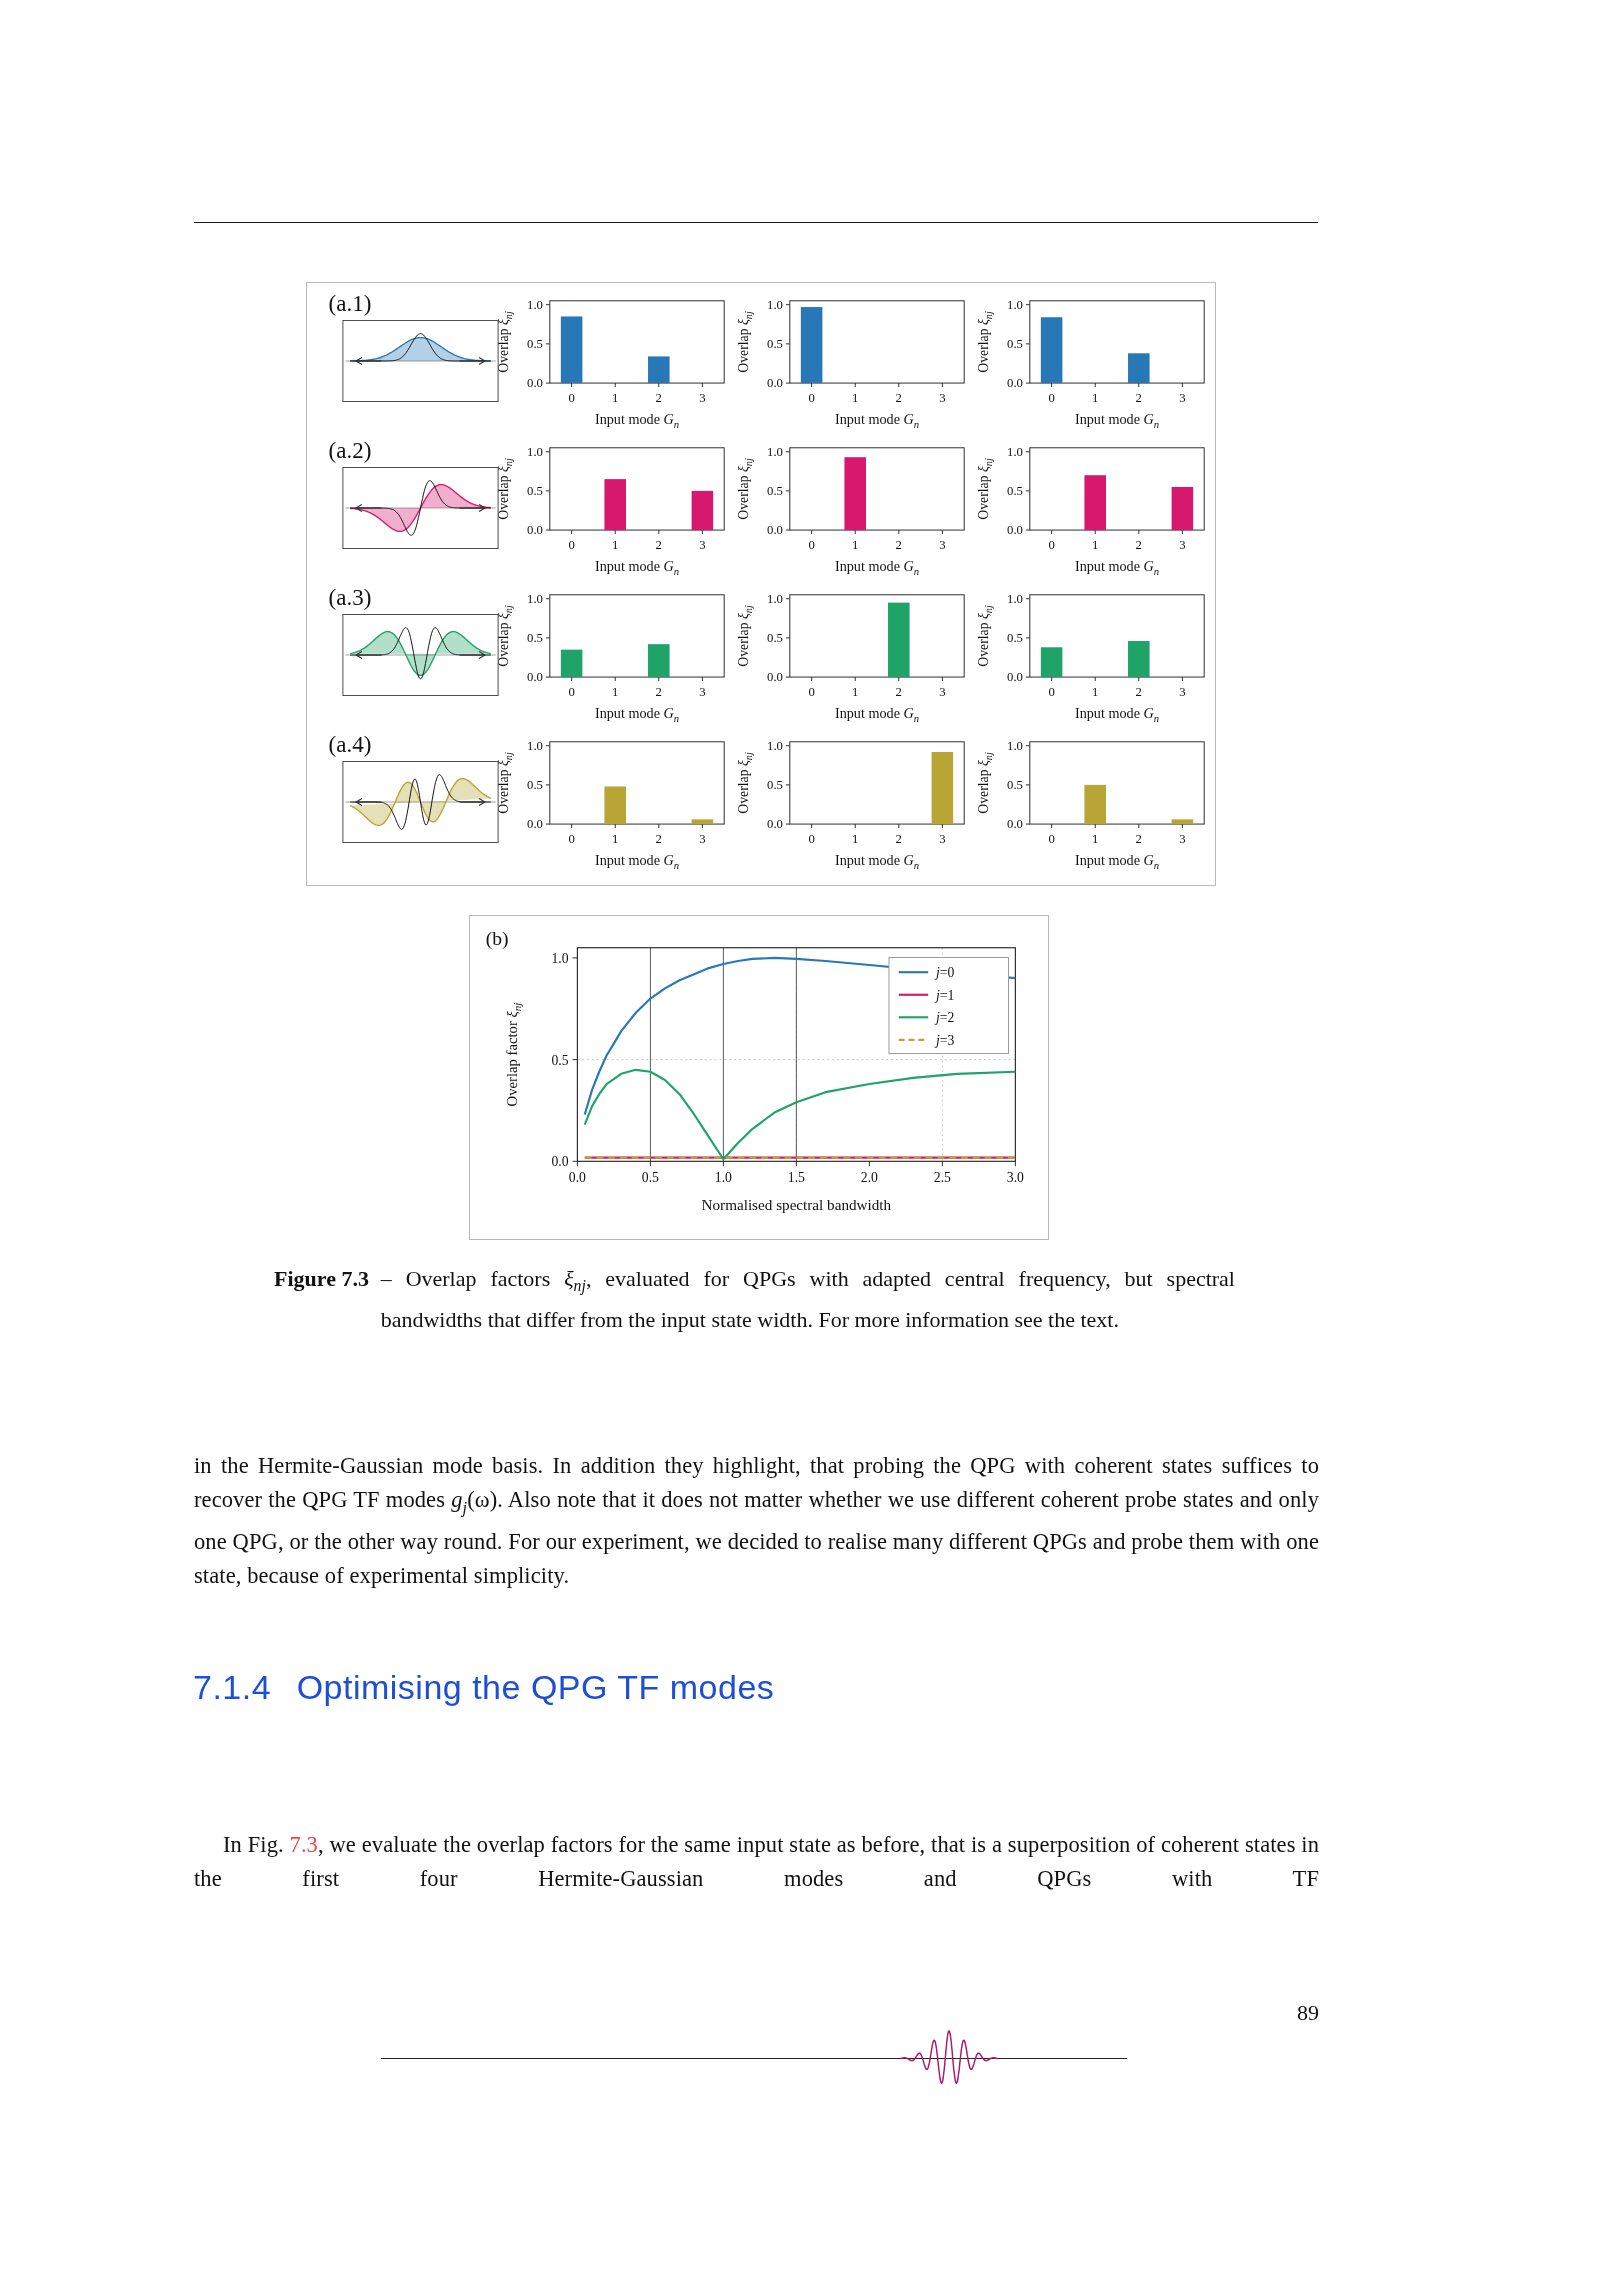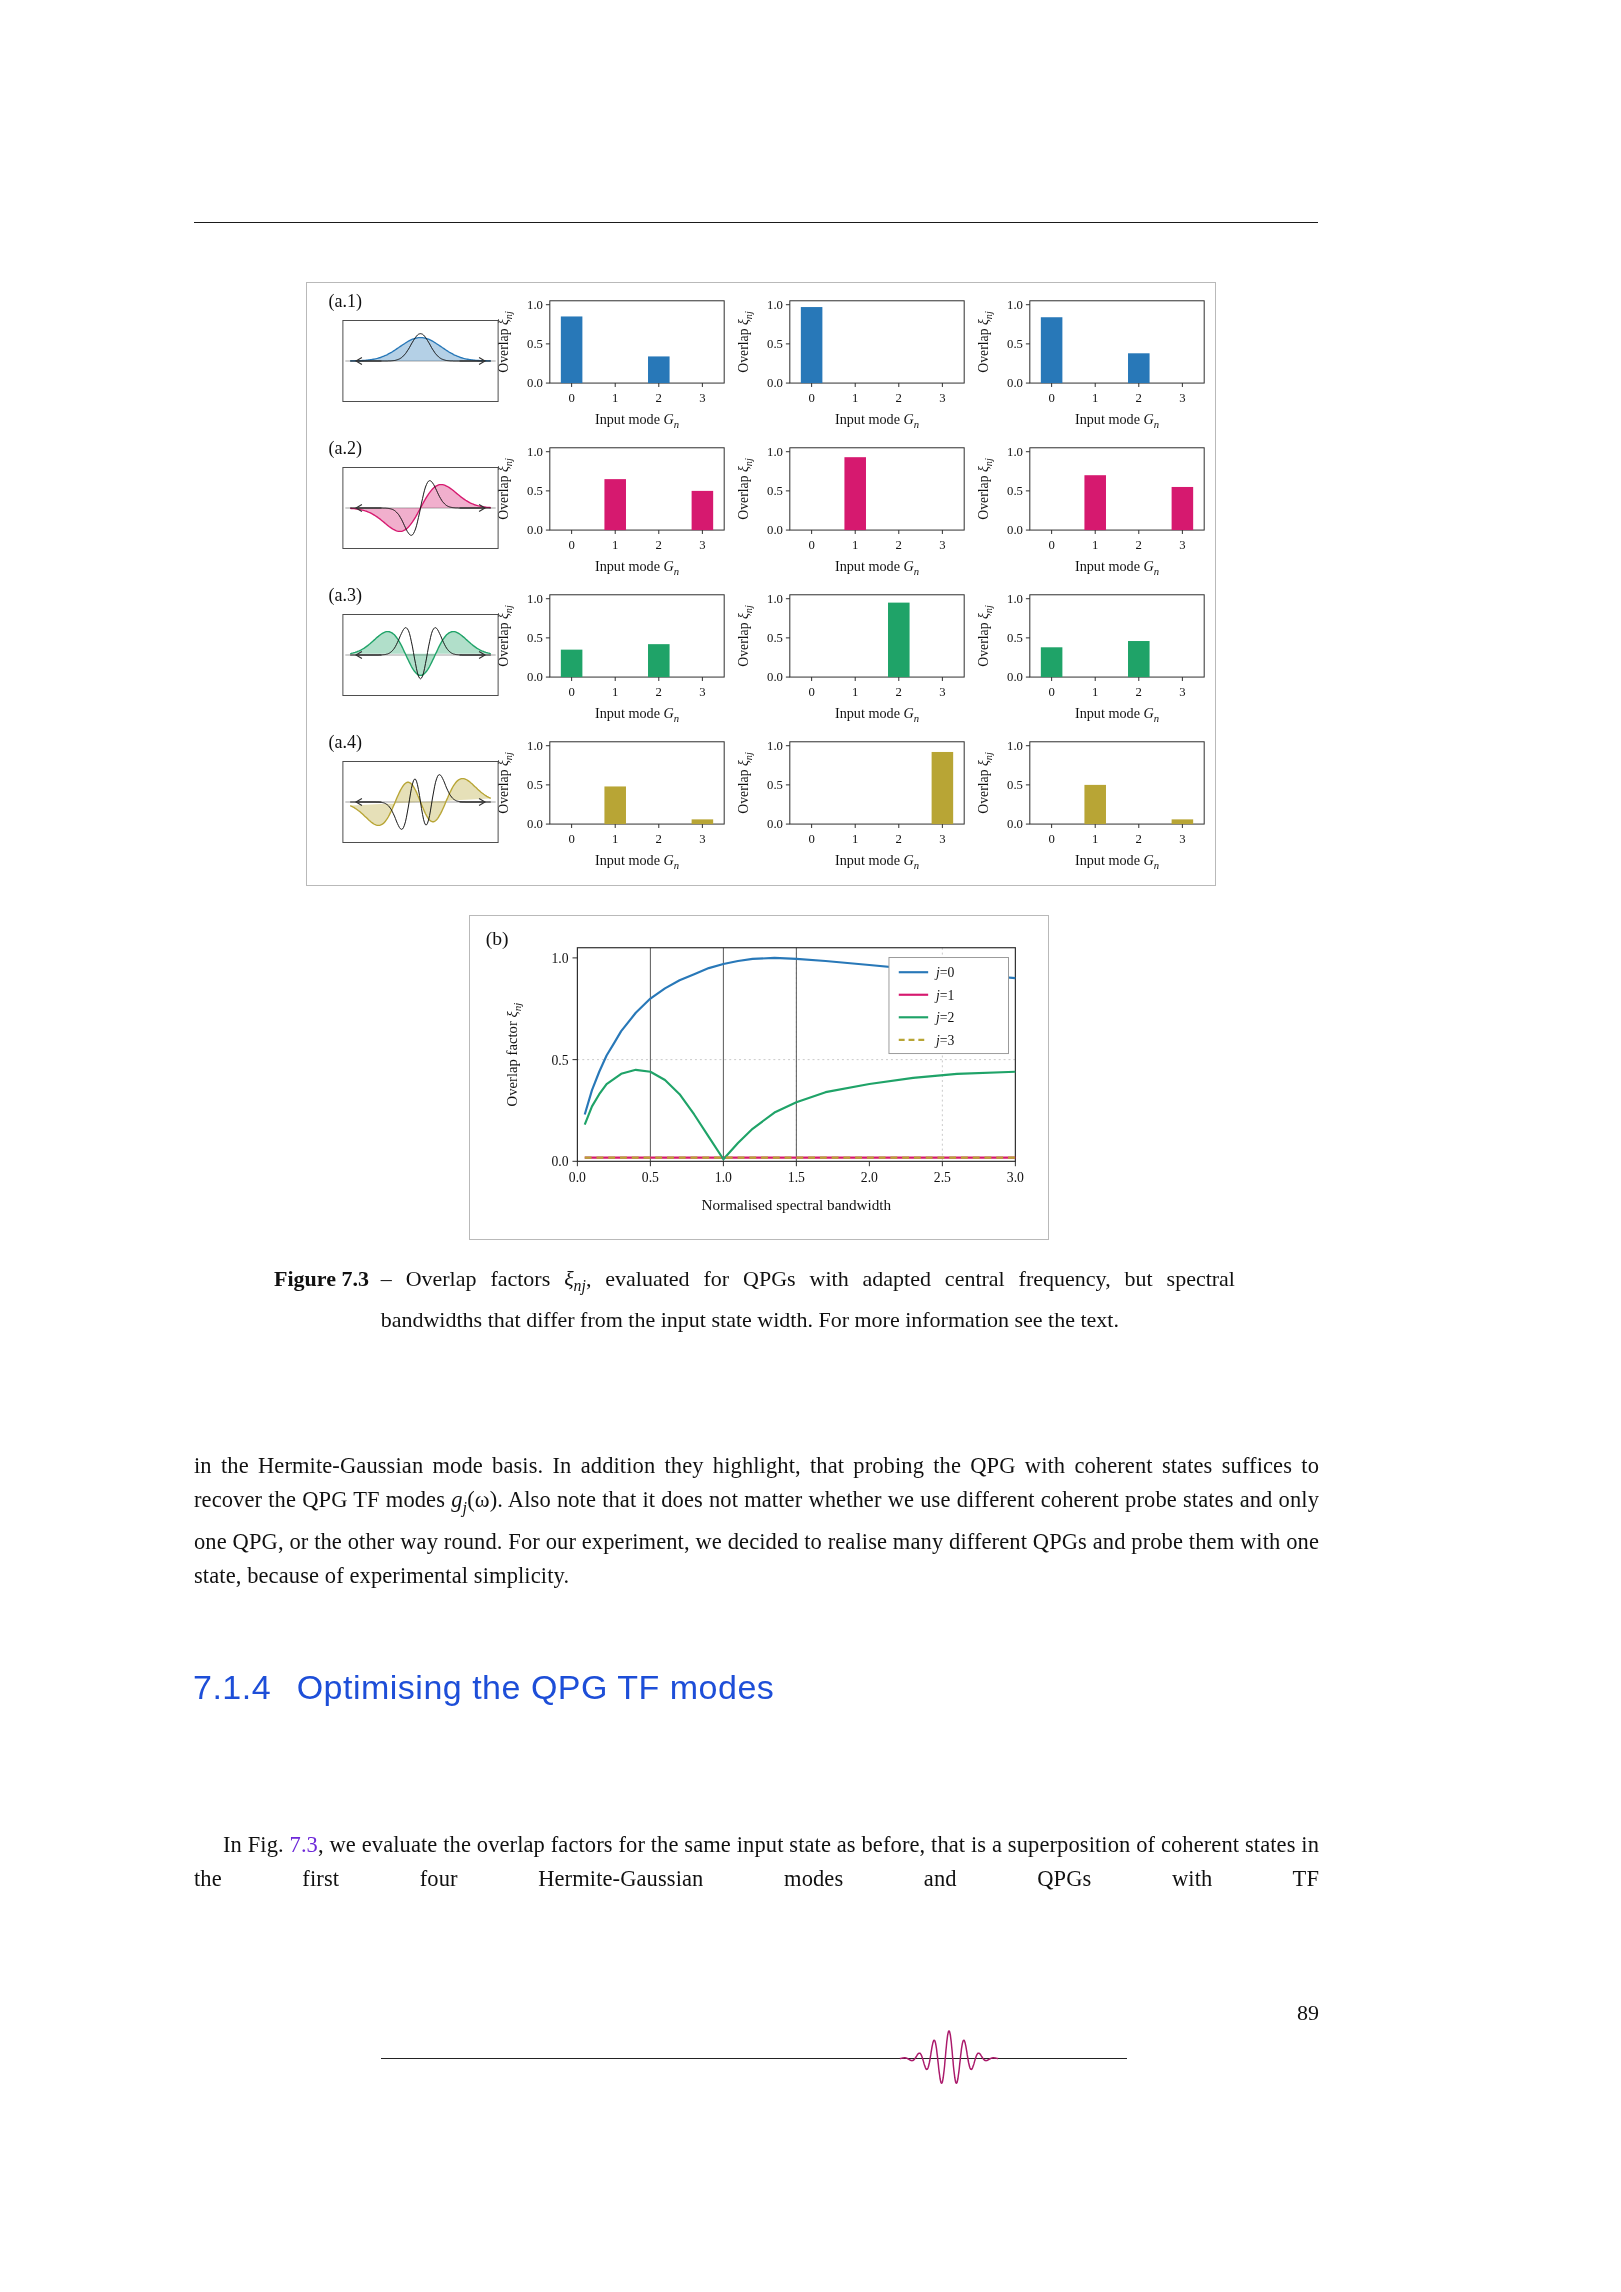--- a/index.html
+++ b/index.html
@@ -5,21 +5,21 @@
   *{margin:0;padding:0;box-sizing:border-box;}
   html,body{background:#ffffff;}
   .page{position:relative;width:1621px;height:2293px;background:#fff;font-family:"Liberation Serif",serif;color:#111;overflow:hidden;}
   .header{position:absolute;left:194px;top:186px;width:1124px;text-align:right;line-height:23.5px;}
   .sec-label{font-size:15.7px;letter-spacing:1.5px;font-family:"Liberation Serif",serif;}
   .sec-title{font-family:"Liberation Sans",sans-serif;font-size:20.6px;margin-left:11.8px;}
   .header-rule{position:absolute;left:194px;top:222px;width:1124px;border-top:1.5px solid #1a1a1a;}
   .panel-a{position:absolute;left:306px;top:282px;width:910px;height:604px;border:1px solid #b9b9b9;padding:5.9px 0 0 9.8px;background:#fff;}
   .fig-row{display:flex;height:147px;}
   .row-left{width:176px;position:relative;}
-  .row-label{font-size:18px;position:absolute;left:11.8px;top:2px;}
+  .row-label{font-size:23px;position:absolute;left:11.8px;top:2px;}
   .thumb{position:absolute;left:25.5px;top:31px;}
   .mini-chart{display:block;}
   .panel-b{position:absolute;left:469px;top:915px;width:580px;height:325px;border:1px solid #b9b9b9;background:#fff;}
   .b-label{position:absolute;left:15.7px;top:11.8px;font-size:19.6px;}
   #line-chart{position:absolute;left:29px;top:15.7px;}
   .caption{position:absolute;left:274px;top:1262px;width:961px;display:flex;font-size:22px;line-height:34px;}
   .cap-tag{font-weight:bold;white-space:nowrap;margin-right:11.8px;}
   .cap-text{text-align:justify;flex:1;}
   .bodyp{position:absolute;left:194px;width:1125px;font-size:22.5px;line-height:34px;text-align:justify;letter-spacing:0.1px;}
   .p1{top:1449px;}
@@ -402,21 +402,21 @@
     <span class="cap-tag">Figure 7.3</span>
     <span class="cap-text"><span>– Overlap factors </span><span style="font-style: italic;">ξ</span><sub style="font-style: italic;">nj</sub><span>, evaluated for QPGs with adapted central frequency, but spectral bandwidths that differ from the input state width. For more information see the text.</span></span>
   </div>
 
   <p class="bodyp p1"><span>in the Hermite-Gaussian mode basis. In addition they highlight, that probing the QPG with coherent states suffices to recover the QPG TF modes </span><span style="font-style: italic;">g</span><sub style="font-style: italic;">j</sub><span>(ω). Also note that it does not matter whether we use different coherent probe states and only one QPG, or the other way round. For our experiment, we decided to realise many different QPGs and probe them with one state, because of experimental simplicity.</span></p>
 
   <h2 class="heading">
     <span class="num">7.1.4</span><span>Optimising the QPG TF modes</span>
   </h2>
 
-  <p class="bodyp p3"><span>In Fig. </span><span style="color: #6d28d9;">7.3</span><span>, we evaluate the overlap factors for the same input state as before, that is a superposition of coherent states in the first four Hermite-Gaussian modes and QPGs with TF</span></p>
+  <p class="bodyp p3"><span>In Fig. </span><span style="color: #ef4444;">7.3</span><span>, we evaluate the overlap factors for the same input state as before, that is a superposition of coherent states in the first four Hermite-Gaussian modes and QPGs with TF</span></p>
 
   <div class="page-number">89</div>
   <div class="footer-line"></div>
   <div class="footer-wavelet"><svg width="108" height="63" viewBox="0 0 110 64">
         <path d="M5.0 32.0 L5.5 31.9 L5.9 31.9 L6.4 31.8 L6.8 31.7 L7.3 31.6 L7.7 31.5 L8.2 31.4 L8.6 31.4 L9.1 31.3 L9.5 31.3 L10.0 31.3 L10.5 31.3 L10.9 31.4 L11.4 31.5 L11.8 31.6 L12.3 31.8 L12.7 32.0 L13.2 32.3 L13.6 32.5 L14.1 32.8 L14.5 33.1 L15.0 33.3 L15.5 33.6 L15.9 33.8 L16.4 34.0 L16.8 34.1 L17.3 34.2 L17.7 34.1 L18.2 34.0 L18.6 33.8 L19.1 33.5 L19.5 33.0 L20.0 32.5 L20.5 31.9 L20.9 31.2 L21.4 30.5 L21.8 29.8 L22.3 29.1 L22.7 28.4 L23.2 27.7 L23.6 27.2 L24.1 26.8 L24.5 26.6 L25.0 26.6 L25.5 26.7 L25.9 27.1 L26.4 27.8 L26.8 28.6 L27.3 29.7 L27.7 30.9 L28.2 32.3 L28.6 33.9 L29.1 35.4 L29.5 37.0 L30.0 38.6 L30.5 40.0 L30.9 41.2 L31.4 42.2 L31.8 42.8 L32.3 43.1 L32.7 43.0 L33.2 42.5 L33.6 41.6 L34.1 40.2 L34.5 38.4 L35.0 36.3 L35.5 33.8 L35.9 31.2 L36.4 28.4 L36.8 25.5 L37.3 22.7 L37.7 20.1 L38.2 17.8 L38.6 15.9 L39.1 14.5 L39.5 13.6 L40.0 13.4 L40.5 13.8 L40.9 15.0 L41.4 16.8 L41.8 19.2 L42.3 22.2 L42.7 25.7 L43.2 29.5 L43.6 33.6 L44.1 37.8 L44.5 41.9 L45.0 45.8 L45.5 49.3 L45.9 52.4 L46.4 54.7 L46.8 56.4 L47.3 57.2 L47.7 57.1 L48.2 56.2 L48.6 54.3 L49.1 51.6 L49.5 48.2 L50.0 44.2 L50.5 39.6 L50.9 34.7 L51.4 29.7 L51.8 24.6 L52.3 19.8 L52.7 15.4 L53.2 11.5 L53.6 8.3 L54.1 5.9 L54.5 4.5 L55.0 4.0 L55.5 4.5 L55.9 5.9 L56.4 8.3 L56.8 11.5 L57.3 15.4 L57.7 19.8 L58.2 24.6 L58.6 29.7 L59.1 34.7 L59.5 39.6 L60.0 44.2 L60.5 48.2 L60.9 51.6 L61.4 54.3 L61.8 56.2 L62.3 57.1 L62.7 57.2 L63.2 56.4 L63.6 54.7 L64.1 52.4 L64.5 49.3 L65.0 45.8 L65.5 41.9 L65.9 37.8 L66.4 33.6 L66.8 29.5 L67.3 25.7 L67.7 22.2 L68.2 19.2 L68.6 16.8 L69.1 15.0 L69.5 13.8 L70.0 13.4 L70.5 13.6 L70.9 14.5 L71.4 15.9 L71.8 17.8 L72.3 20.1 L72.7 22.7 L73.2 25.5 L73.6 28.4 L74.1 31.2 L74.5 33.8 L75.0 36.3 L75.5 38.4 L75.9 40.2 L76.4 41.6 L76.8 42.5 L77.3 43.0 L77.7 43.1 L78.2 42.8 L78.6 42.2 L79.1 41.2 L79.5 40.0 L80.0 38.6 L80.5 37.0 L80.9 35.4 L81.4 33.9 L81.8 32.3 L82.3 30.9 L82.7 29.7 L83.2 28.6 L83.6 27.8 L84.1 27.1 L84.5 26.7 L85.0 26.6 L85.5 26.6 L85.9 26.8 L86.4 27.2 L86.8 27.7 L87.3 28.4 L87.7 29.1 L88.2 29.8 L88.6 30.5 L89.1 31.2 L89.5 31.9 L90.0 32.5 L90.5 33.0 L90.9 33.5 L91.4 33.8 L91.8 34.0 L92.3 34.1 L92.7 34.2 L93.2 34.1 L93.6 34.0 L94.1 33.8 L94.5 33.6 L95.0 33.3 L95.5 33.1 L95.9 32.8 L96.4 32.5 L96.8 32.3 L97.3 32.0 L97.7 31.8 L98.2 31.6 L98.6 31.5 L99.1 31.4 L99.5 31.3 L100.0 31.3 L100.5 31.3 L100.9 31.3 L101.4 31.4 L101.8 31.4 L102.3 31.5 L102.7 31.6 L103.2 31.7 L103.6 31.8 L104.1 31.9 L104.5 31.9 L105.0 32.0 " fill="none" stroke="#ab1a6b" stroke-width="1.5"></path>
       </svg></div>
 
 </div>
 
 

